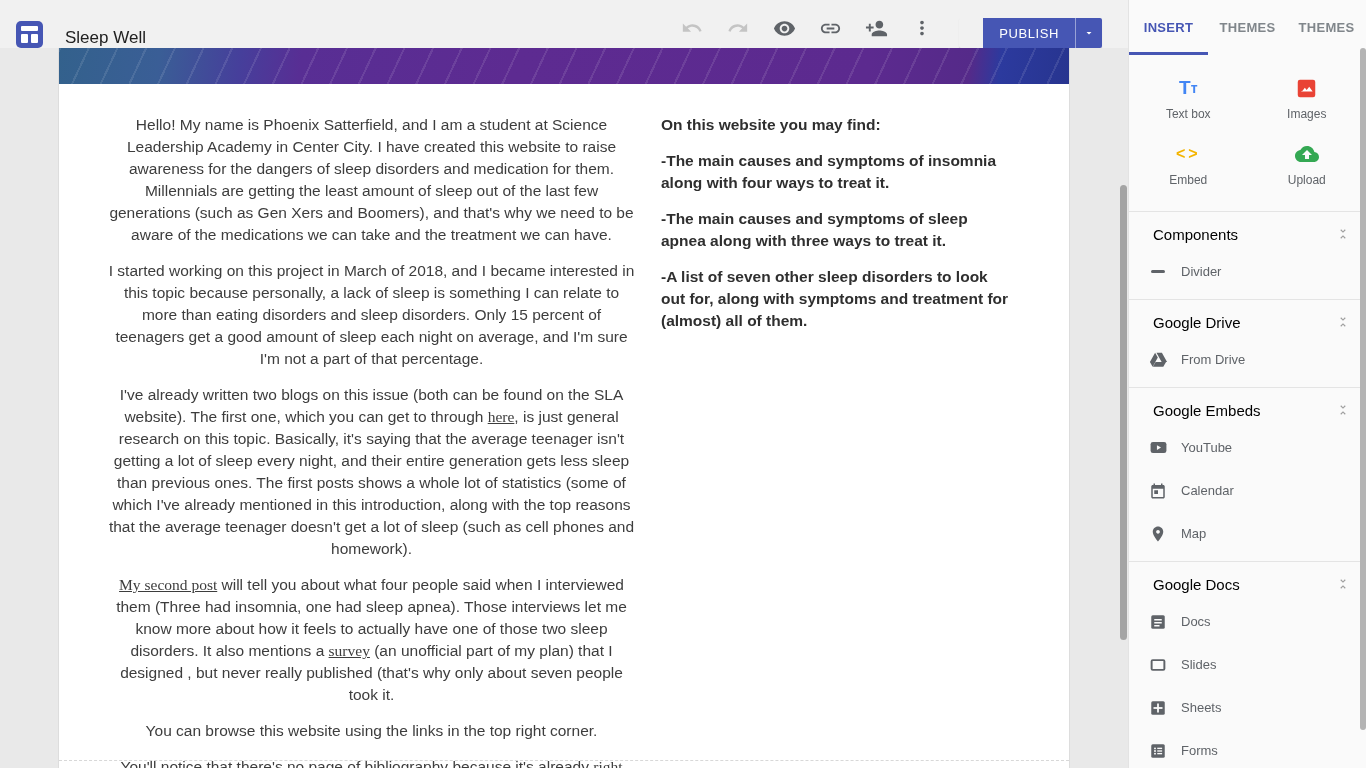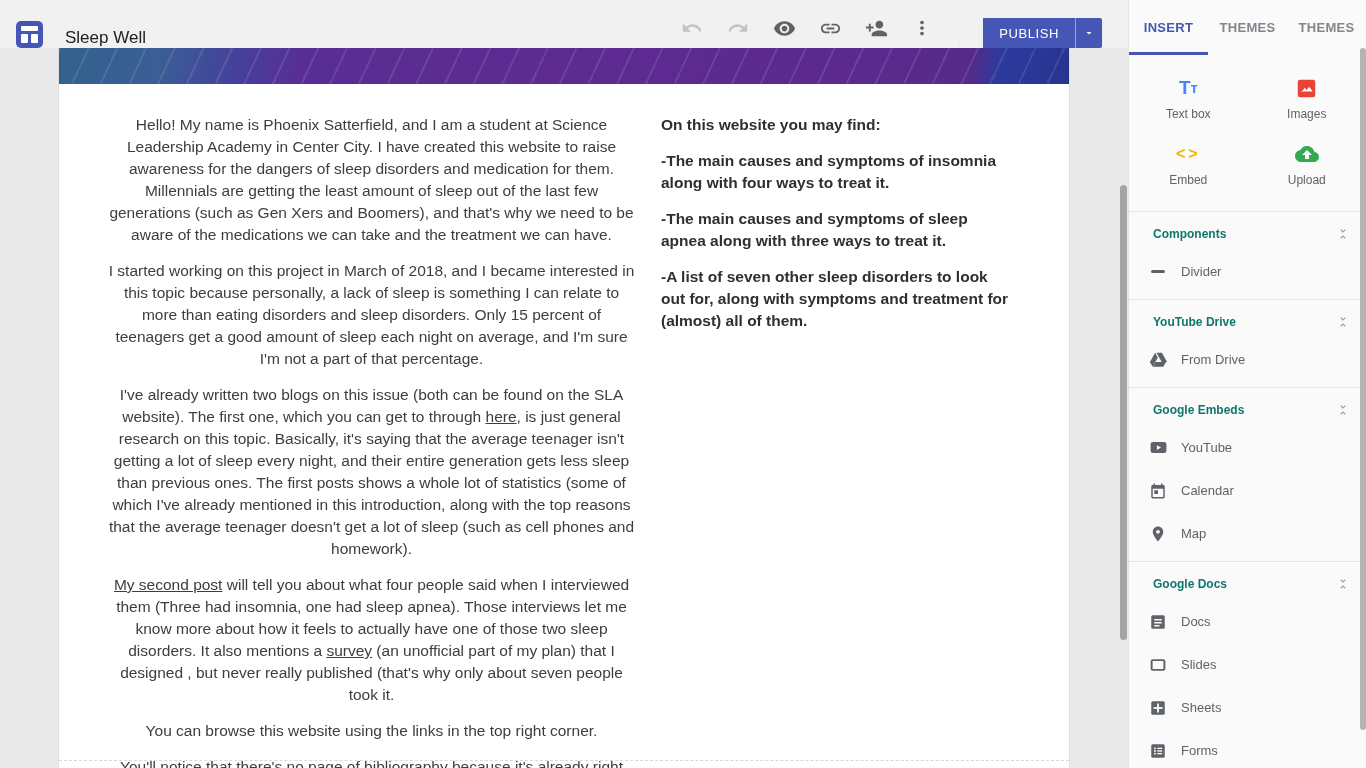--- a/index.html
+++ b/index.html
@@ -29,42 +29,42 @@
   .banner { height:36px; width:100%;
     background:
       repeating-linear-gradient(115deg, rgba(255,255,255,.10) 0 2px, rgba(255,255,255,0) 2px 26px),
       linear-gradient(97deg, #33618c 0%, #3a5e96 10%, #463f9b 18%, #582e94 24%, #5d2b91 45%, #5c2a8f 80%, #552a89 90%, #2c3a9e 93%, #27348f 100%);
   }
   .columns { display:flex; padding:30px 0 0 49px; }
   .colL { width:527px; font-size:15.5px; line-height:22px; color:#3d3d3d; text-align:center; }
   .colL p { margin-bottom:14px; }
   .colR { width:354px; margin-left:26px; font-size:15.5px; line-height:22px; color:#2f2f2f; font-weight:700; text-align:left; }
   .colR p { margin-bottom:14px; }
-  .inline-link { text-decoration:underline; color:inherit; cursor:pointer; }
+  .inline-link { text-decoration:underline; color:inherit; cursor:pointer;font-family:Liberation Serif, serif; }
   .section-dash { position:absolute; left:0; right:0; top:712px; border-top:1px dashed #d8d8d8; }
   .canvas-scrollbar { position:absolute; right:1px; top:137px; width:7px; height:455px; background:#a4a4a4; border-radius:4px; }
 
   
   .sidebar { width:238px; height:768px; background:#fafafa; border-left:1px solid #e3e3e3; position:relative; display:flex; flex-direction:column; }
   .tabs { height:55px; display:flex; flex:0 0 55px; }
   .tab { flex:1; display:flex; align-items:center; justify-content:center; font-size:13px; font-weight:700; letter-spacing:.3px; color:#80868b; cursor:pointer; position:relative; }
   .tab.active { color:#4656b4; }
   .tab.active::after { content:""; position:absolute; left:0; right:0; bottom:0; height:3px; background:#4656b4; }
 
   .insert-grid { display:flex; flex-wrap:wrap; padding:10px 0 14px; }
   .tile { width:50%; height:66px; display:flex; flex-direction:column; align-items:center; justify-content:center; cursor:pointer; }
   .tile .glyph { height:26px; display:flex; align-items:center; justify-content:center; }
   .tile .tlabel { font-size:12px; color:#5f6368; margin-top:6px; }
   .tt-glyph { color:#4285f4; font-weight:700; }
   .tt-glyph .big { font-size:19px; } .tt-glyph .small { font-size:14px; }
   .embed-glyph { color:#f4b400; font-weight:700; font-size:16px; letter-spacing:3px; }
 
   .side-section { border-top:1px solid #e4e4e4; padding:6px 0 6px; }
   .sec-head { height:32px; display:flex; align-items:center; justify-content:space-between; padding:0 14px 0 24px; }
-  .sec-title { font-size:12px; color:#0f766e;font-weight:bold; }
+  .sec-title { font-size:15px; color:#000000; }
   .collapse-btn { width:18px; height:18px; display:flex; align-items:center; justify-content:center; cursor:pointer; }
   .side-item { height:43px; display:flex; align-items:center; padding-left:19px; cursor:pointer; }
   .side-item .iwrap { width:20px; height:20px; display:flex; align-items:center; justify-content:center; }
   .side-item .ilabel { font-size:13px; color:#5f6368; margin-left:13px; }
   .divider-glyph { width:14px; height:2.5px; background:#5f6368; border-radius:2px; }
 
   .sidebar-scrollbar { position:absolute; right:0; top:48px; width:6px; height:682px; background:#b4b4b4; border-radius:3px; }
 </style>
 </head>
 <body>
@@ -202,21 +202,21 @@
       <div class="side-item">
         <span class="iwrap">
             <span class="divider-glyph"></span>
           </span>
         <span class="ilabel">Divider</span>
       </div>
     </div>
 
     <div class="side-section">
       <div class="sec-head">
-        <span class="sec-title">YouTube Drive</span>
+        <span class="sec-title">Google Drive</span>
         <span class="collapse-btn">
           <svg width="14" height="14" viewBox="0 0 24 24" fill="#9e9e9e">
               <path d="M16.59 5.41L15.17 4 12 7.17 8.83 4 7.41 5.41 12 10l4.59-4.59zm-9.18 13.18L8.83 20 12 16.83 15.17 20l1.42-1.41L12 14l-4.59 4.59z"></path>
             </svg>
         </span>
       </div>
       <div class="side-item">
         <span class="iwrap">
           <svg width="19" height="19" viewBox="0 0 24 24" fill="#5f6368">
               <path d="M7.71 3.5L1.15 15l3.43 6 6.56-11.5L7.71 3.5zm8.58 0H9.43l6.56 11.5h6.86L16.29 3.5zM8.37 15l-3.43 6h13.12l3.43-6H8.37z"></path>

